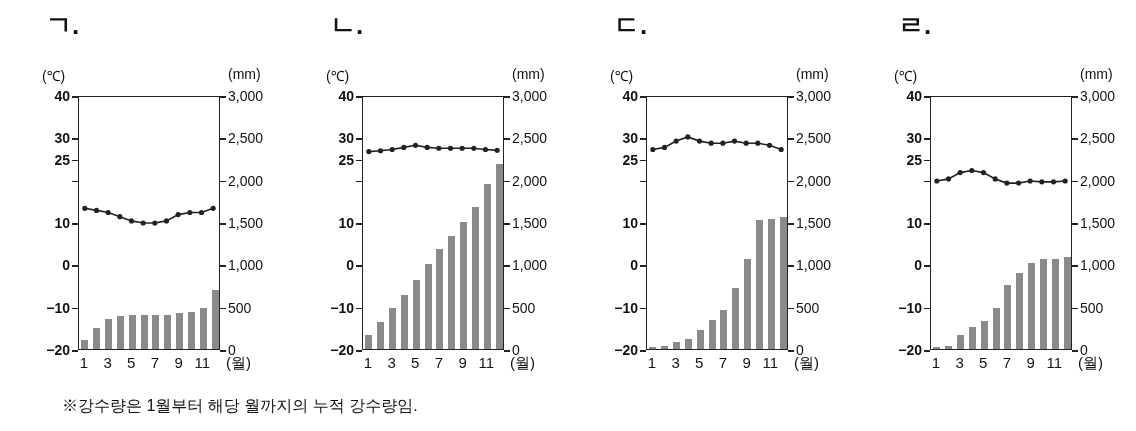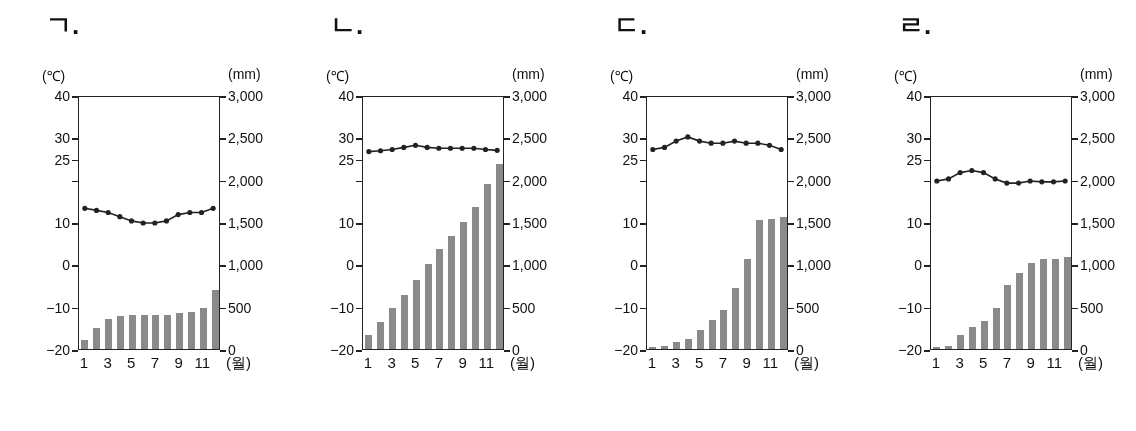--- a/index.html
+++ b/index.html
@@ -86,21 +86,21 @@
     top: 0;
     width: 100%;
     height: 100%;
   }
   .axis-left-labels, .axis-right-labels {
     position: absolute;
     top: 96px;
     height: 254px;
     width: 40px;
   }
-  .axis-left-labels { left: 34px; }
+  .axis-left-labels { left: 34px; font-weight: bold; }
   .axis-right-labels { left: 224px; width: 60px; }
   .tick-label {
     position: absolute;
     font-size: 14px;
     color: #111;
     white-space: nowrap;
   }
   .axis-left-labels .tick-label {
     right: 4px;
     text-align: right;
@@ -459,13 +459,14 @@
           <div class="x-label" style="left: 5.91667px;">1</div>
           <div class="x-label" style="left: 29.5833px;">3</div>
           <div class="x-label" style="left: 53.25px;">5</div>
           <div class="x-label" style="left: 76.9167px;">7</div>
           <div class="x-label" style="left: 100.583px;">9</div>
           <div class="x-label" style="left: 124.25px;">11</div>
         </div>
         <div class="x-unit">(월)</div>
       </div>
     </div>
+  <div class="footnote">※강수량은 1월부터 해당 월까지의 누적 강수량임.</div>
 </div>
 
 </body></html>

